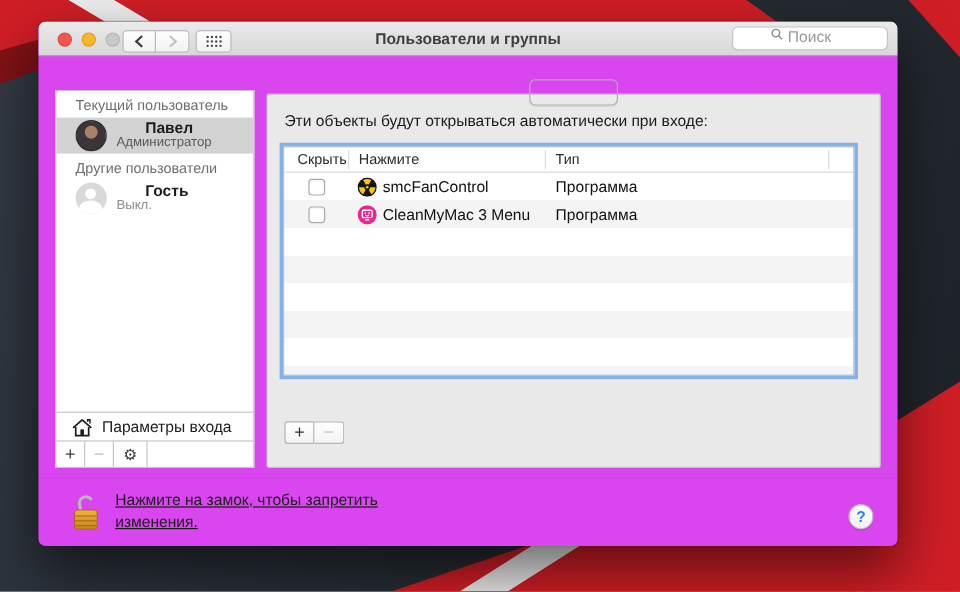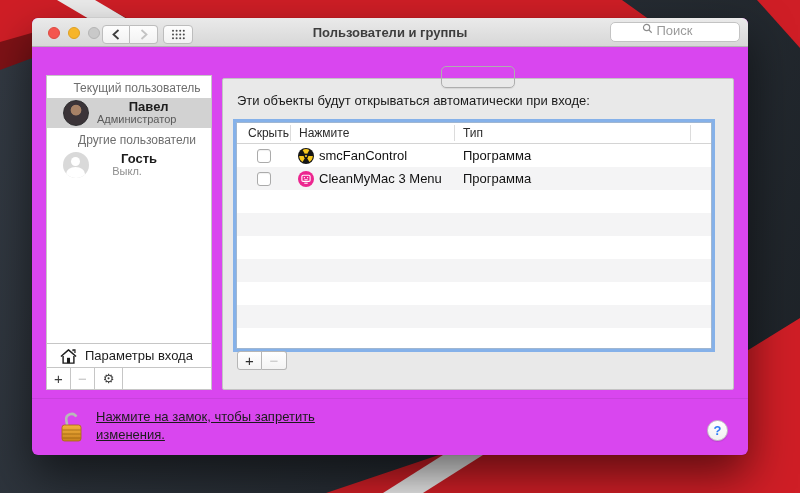--- a/index.html
+++ b/index.html
@@ -60,21 +60,21 @@
   }
   .search-field input {
     border:none; outline:none; width:52px; font-size:13px; color:#444;
     font-family:inherit; background:transparent; text-align:left;
   }
   .search-field input::placeholder { color:#9a9a9a; }
 
   
   .sidebar {
     position:absolute; left:14px; top:57px; width:166px; height:315px;
-    background:#fff; border:1px solid #c6c6c6;text-align:center;
+    background:#fff; border:1px solid #c6c6c6;
   }
   .side-header { font-size:12px; color:#6e6e6e; padding:5px 0 3px 16px; }
   .user-row { height:30px; display:flex; align-items:center; padding-left:16px; gap:8px; }
   .user-row.selected { background:#d2d2d2; }
   .avatar { width:26px; height:26px; border-radius:50%; flex:0 0 auto; }
   .avatar.photo { background:radial-gradient(circle at 50% 38%, #a78266 0 26%, #3b3438 30% 100%); border:1px solid #2c2c2e; }
   .avatar.guest { background:#d9d9d9; position:relative; overflow:hidden; }
   .avatar.guest::before { content:""; position:absolute; left:8px; top:5px; width:9px; height:9px; border-radius:50%; background:#fff; }
   .avatar.guest::after  { content:""; position:absolute; left:3px; top:15px; width:19px; height:14px; border-radius:50% 50% 0 0; background:#fff; }
   .user-meta { line-height:1.05; }
@@ -113,21 +113,21 @@
     padding:0 13px; display:flex; align-items:center; font-size:13px; color:#262626;
     background:linear-gradient(#ffffff,#f4f4f4);
     margin-top:33px;
   }
   .tab + .tab { border-left:1px solid #aeaeae; }
   .tab.selected { background:linear-gradient(#5a9af7,#2e6fe9); color:#fff; border-left:none; }
 
   .instruction { position:absolute; left:14px; top:14px; font-size:13px; color:#1a1a1a; }
 
   .login-table {
-    position:absolute; left:13px; top:43px; width:476px; height:227px;
+    position:absolute; left:13px; top:43px; width:476px; height:191px;
     background:#fff; border:1px solid #9fb6d2;
     box-shadow:0 0 0 3px #85b1e9;
   }
   .lt-header {
     position:relative; height:21px; background:#fff; border-bottom:1px solid #d4d4d4;
     display:flex; align-items:center; font-size:12px; color:#2b2b2b;
   }
   .lt-col-hide { position:absolute; left:11px; }
   .lt-col-obj  { position:absolute; left:62px; }
   .lt-col-type { position:absolute; left:226px; }

